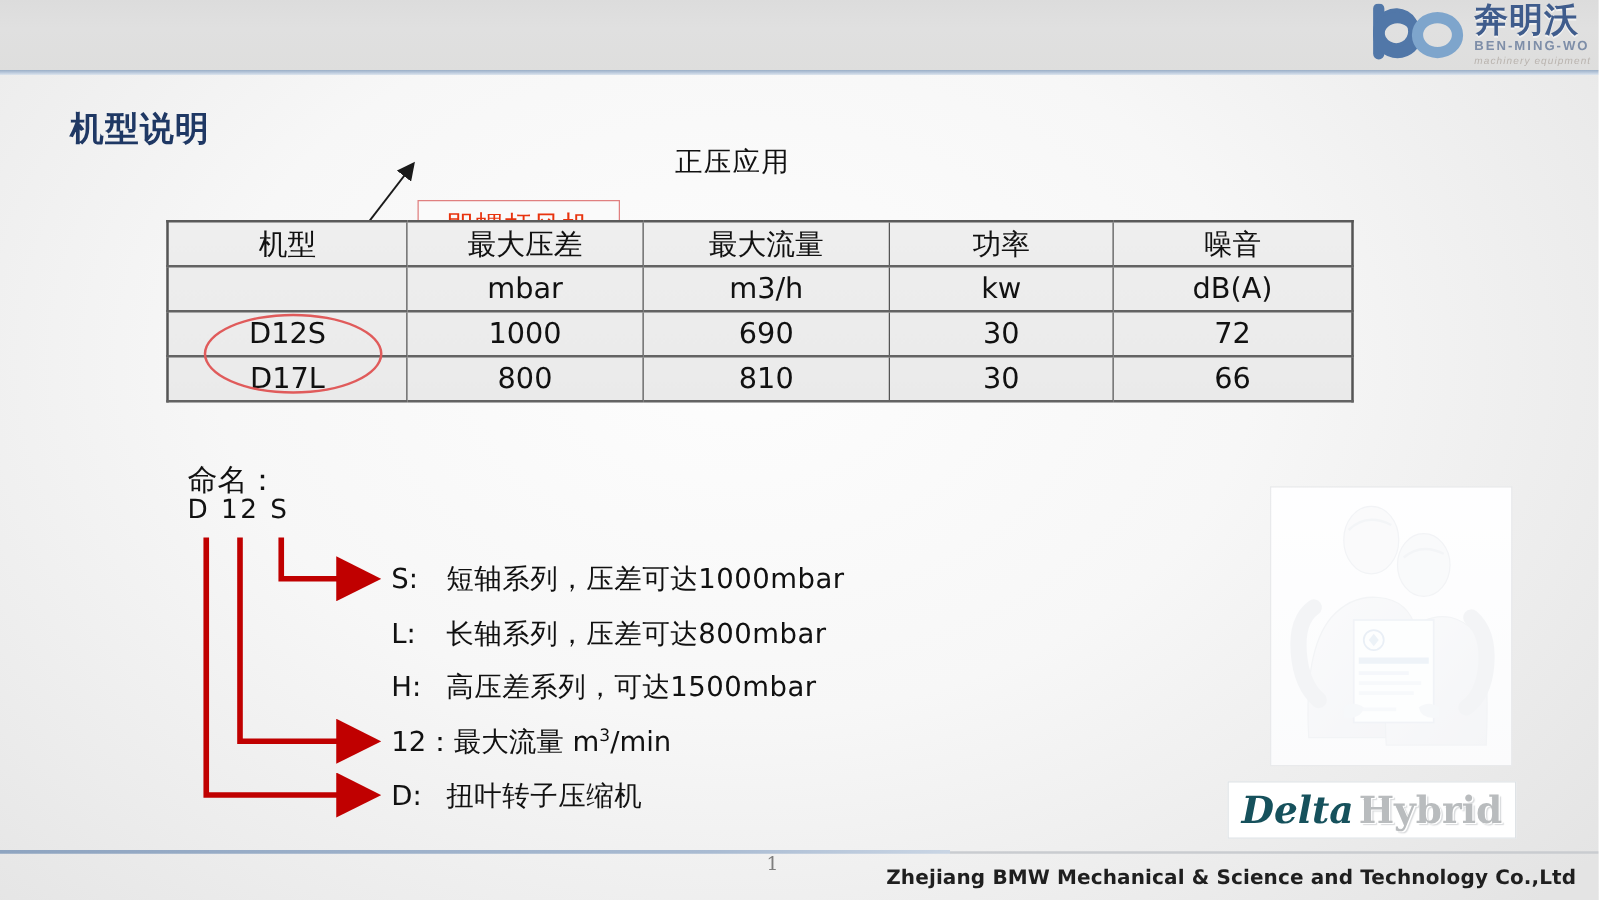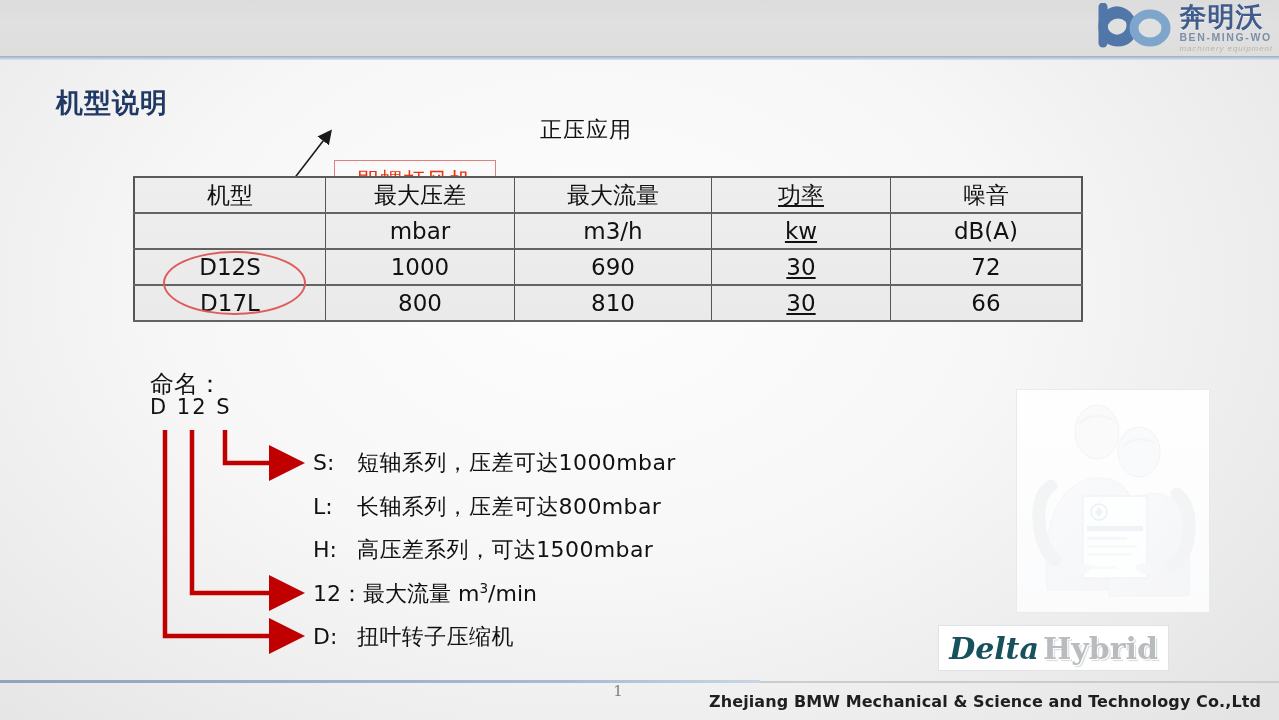--- a/index.html
+++ b/index.html
@@ -72,21 +72,21 @@
     border-top:2px solid #636363;border-bottom:2px solid #636363;
     border-left:1.5px solid #555;border-right:1.5px solid #555;
     text-align:center;color:#111;
     font-family:"DejaVu Sans",sans-serif;
     height:34px;padding:0;
   }
   .tbl tr:first-child td{border-top:2.5px solid #5a5a5a;}
   .tbl .c-model{width:190px;border-left:2px solid #555;}
   .tbl .c-pres{width:188px;}
   .tbl .c-flow{width:196px;}
-  .tbl .c-pow{width:178px;text-decoration:underline;}
+  .tbl .c-pow{width:178px;}
   .tbl .c-noise{width:190px;border-right:2px solid #555;}
   .tbl .hd{font-size:23px;}
   .tbl .unit{font-size:23px;}
   .tbl .val{font-size:23px;}
   .tbl .blank{}
   
   .ellipse{
     position:absolute;left:163px;top:251px;width:139px;height:60px;
     border:2px solid #e05b5b;border-radius:50%;
     background:transparent;pointer-events:none;
@@ -115,21 +115,21 @@
   sup{font-size:.62em;vertical-align:super;}
   
   .prodbox{
     position:absolute;left:1016px;top:389px;width:192px;height:222px;
     background:linear-gradient(180deg,#fbfbfc 0%,#f7f8fa 100%);
     border:1px solid #e9eaec;overflow:hidden;
   }
   .prodbox svg{display:block;}
   
   .dh{
-    position:absolute;left:938px;top:625px;width:229px;height:44px;
+    position:absolute;left:982px;top:625px;width:229px;height:44px;
     background:#ffffff;border:1px solid #dfe3e6;
     display:flex;align-items:center;justify-content:center;
   }
   .dh-d{
     font-size:30px;font-weight:bold;font-style:italic;color:#16515c;
     font-family:"DejaVu Serif",serif;letter-spacing:0px;
   }
   .dh-h{
     font-size:30px;font-weight:bold;color:#b9bcbe;
     font-family:"DejaVu Serif",serif;margin-left:4px;

